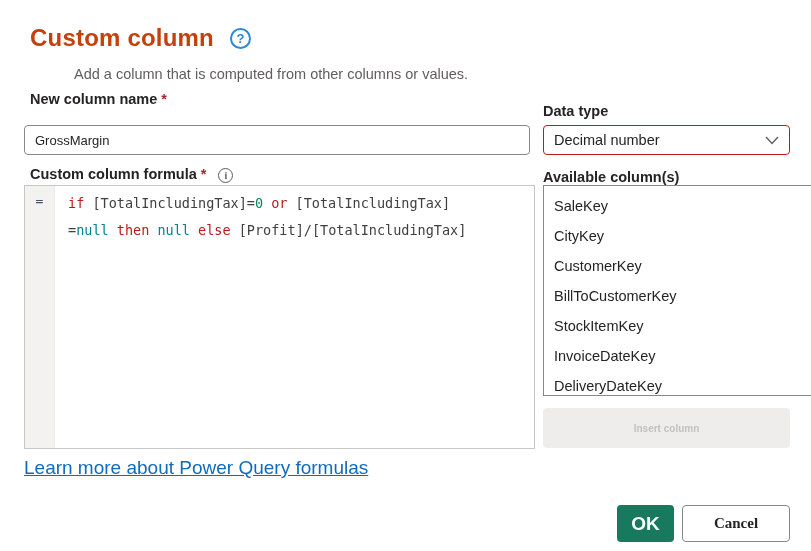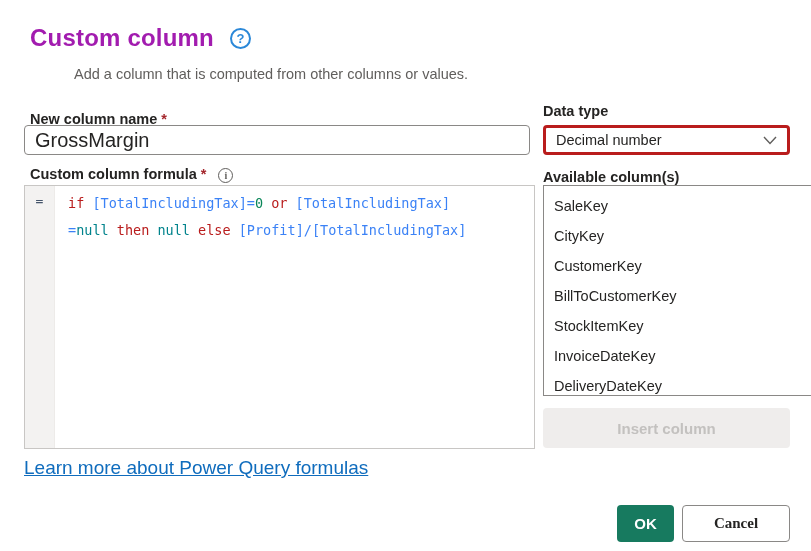--- a/index.html
+++ b/index.html
@@ -1,87 +1,87 @@
 <!DOCTYPE html>
 <html style="--ok-green: #177a5f; --link-blue: #0f6cbd;"><head>
 <meta charset="utf-8">
 <style>
   * { margin:0; padding:0; box-sizing:border-box; }
   html,body { width:811px; height:551px; background:#ffffff; overflow:hidden;
               font-family:"Liberation Sans", sans-serif; color:#252423; }
 
   
   .title-row { position:absolute; left:30px; top:24px; display:flex; align-items:center; gap:16px; }
-  .title { font-size:24px; font-weight:700; color:#a21caf; letter-spacing:0.2px; }
+  .title { font-size:24px; font-weight:700; color:#c2410c; letter-spacing:0.2px; }
   .help-icon { width:21px; height:21px; border:2px solid #2b88d8; border-radius:50%;
                color:#2b88d8; font-size:13px; font-weight:700; display:flex;
                align-items:center; justify-content:center; cursor:pointer; }
   .subtitle { position:absolute; left:30px; top:66px; font-size:14.5px; color:#605e5c;margin-left:44px; }
 
   
   .field-label { font-size:14.5px; font-weight:700; color:#252423; }
   .req { color:#a4262c; margin-left:4px; font-weight:700; }
   .info-icon { display:inline-flex; width:15px; height:15px; border:1px solid #605e5c;
                border-radius:50%; color:#605e5c; font-size:10px; font-style:normal;
                align-items:center; justify-content:center; margin-left:12px;
                vertical-align:middle; font-family:"Liberation Serif", serif; }
 
-  .lbl-name     { position:absolute; left:30px;  top:111px; }
+  .lbl-name     { position:absolute; left:30px;  top:91px; }
   .lbl-datatype { position:absolute; left:543px; top:103px; }
   .lbl-formula  { position:absolute; left:30px;  top:166px;text-align:center; }
   .lbl-columns  { position:absolute; left:543px; top:169px; }
 
   
   .name-input { position:absolute; left:24px; top:125px; width:506px; height:30px;
                 border:1px solid #8a8886; border-radius:4px; padding:0 10px;
-                font-size:20px; color:#252423; font-family:"Liberation Sans",sans-serif;
+                font-size:13px; color:#252423; font-family:"Liberation Sans",sans-serif;
                 background:#fff; outline:none; }
   .dropdown { position:absolute; left:543px; top:125px; width:247px; height:30px;
-              border:3px solid #b91c1c; border-radius:4px; background:#fff;
+              border:1px solid #b91c1c; border-radius:4px; background:#fff;
               display:flex; align-items:center; justify-content:space-between;
               padding:0 10px; font-size:14.5px; cursor:pointer; }
 
   
   .editor { position:absolute; left:24px; top:185px; width:511px; height:264px;
             border:1px solid #c8c6c4; background:#fff; display:flex; }
   .gutter { width:30px; background:#f3f2f1; border-right:1px solid #edebe9;
             font-family:"DejaVu Sans Mono","Liberation Mono",monospace;
             font-size:13px; color:#44546a; text-align:center; padding-top:7px; }
   .code { flex:1; padding:4px 0 0 13px; font-family:"DejaVu Sans Mono","Liberation Mono",monospace;
           font-size:13.5px; line-height:27px; white-space:pre; }
   .tok-keyword { color:#b91c1c; }
   .tok-null    { color:#00838c;text-align:right; }
   .tok-number  { color:#098658; }
-  .tok-plain   { color:#3b82f6; }
+  .tok-plain   { color:#404040; }
 
   
   .col-list { position:absolute; left:543px; top:185px; width:294px; height:211px;
               border:1px solid #8a8886; background:#fff; overflow:hidden; }
   .col-items { padding-top:5px; }
   .list-item { height:30px; line-height:30px; padding-left:10px; font-size:14.5px;
                color:#252423; cursor:pointer; white-space:nowrap; }
   .scrollbar { position:absolute; top:1px; right:1px; bottom:1px; width:17px;
                background:#f9f8f7; display:flex; flex-direction:column;
                align-items:center; }
   .sb-up { margin-top:6px; width:0; height:0; border-left:5px solid transparent;
            border-right:5px solid transparent; border-bottom:7px solid #8a8886; }
   .sb-thumb { margin-top:6px; width:9px; height:28px; background:#8a8886; border-radius:5px; }
   .sb-down { margin-top:auto; margin-bottom:6px; width:0; height:0;
              border-left:5px solid transparent; border-right:5px solid transparent;
              border-top:7px solid #8a8886; }
 
   
   .insert-btn { position:absolute; left:543px; top:408px; width:247px; height:40px;
                 background:#efedec; color:#c3c1bf; border:none; border-radius:4px;
-                font-size:15px; font-weight:700; font-family:"Liberation Sans",sans-serif; }
+                font-size:10px; font-weight:700; font-family:"Liberation Sans",sans-serif; }
   .learn-link { position:absolute; left:24px; top:457px; font-size:19px;
                 color:var(--link-blue,#0f6cbd); text-decoration:underline; cursor:pointer; }
   .ok-btn { position:absolute; left:617px; top:505px; width:57px; height:37px;
             background:var(--ok-green,#177a5f); color:#ffffff; border:none; border-radius:4px;
-            font-size:15px; font-weight:700; cursor:pointer;
+            font-size:19px; font-weight:700; cursor:pointer;
             font-family:"Liberation Sans",sans-serif; }
   .cancel-btn { position:absolute; left:682px; top:505px; width:108px; height:37px;
                 background:#ffffff; color:#252423; border:1px solid #8a8886; border-radius:4px;
                 font-size:15px; font-weight:700; cursor:pointer;
                 font-family:Liberation Serif, serif; }
 </style>
 </head>
 <body>
 
 <div>

